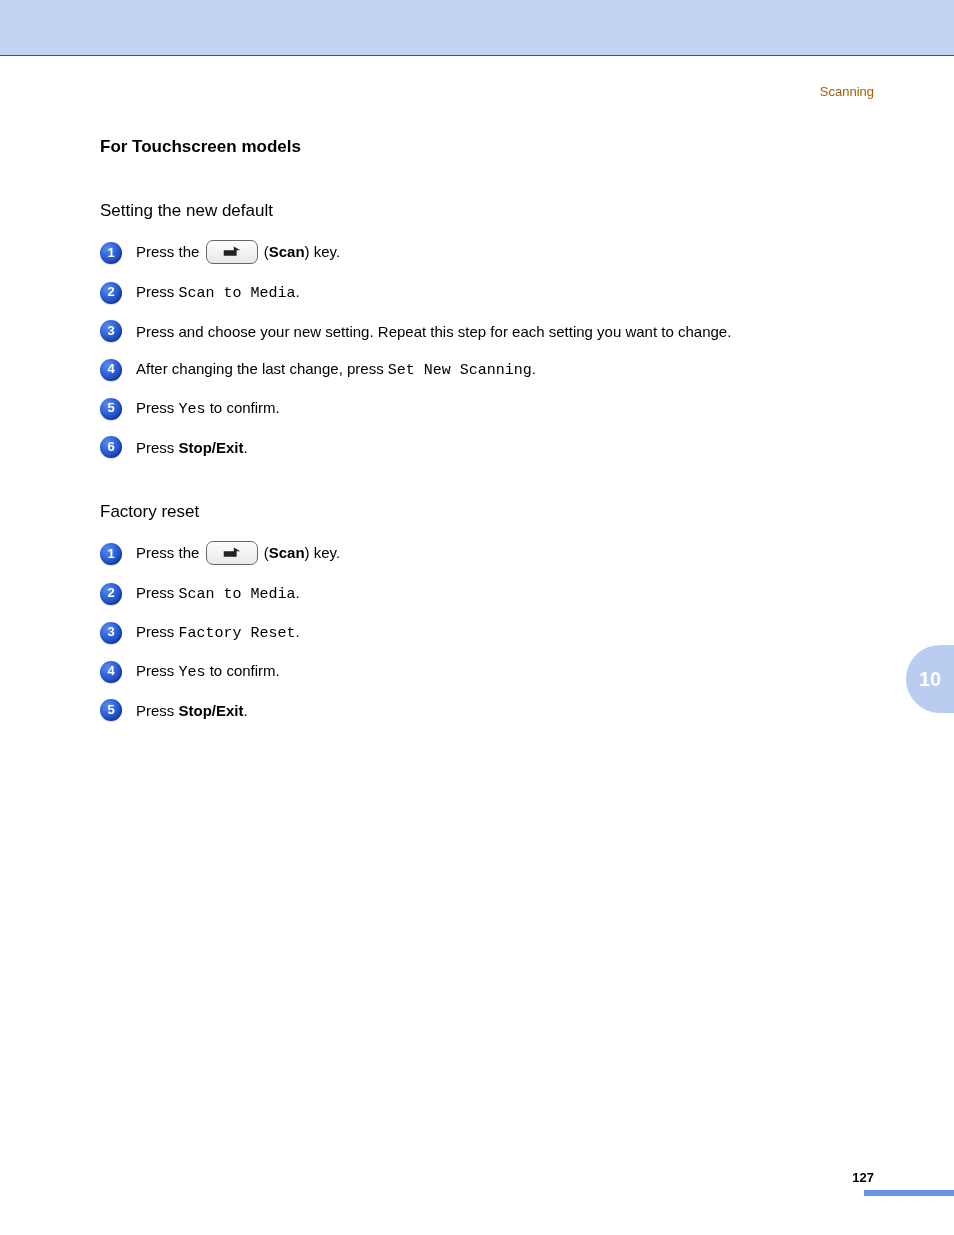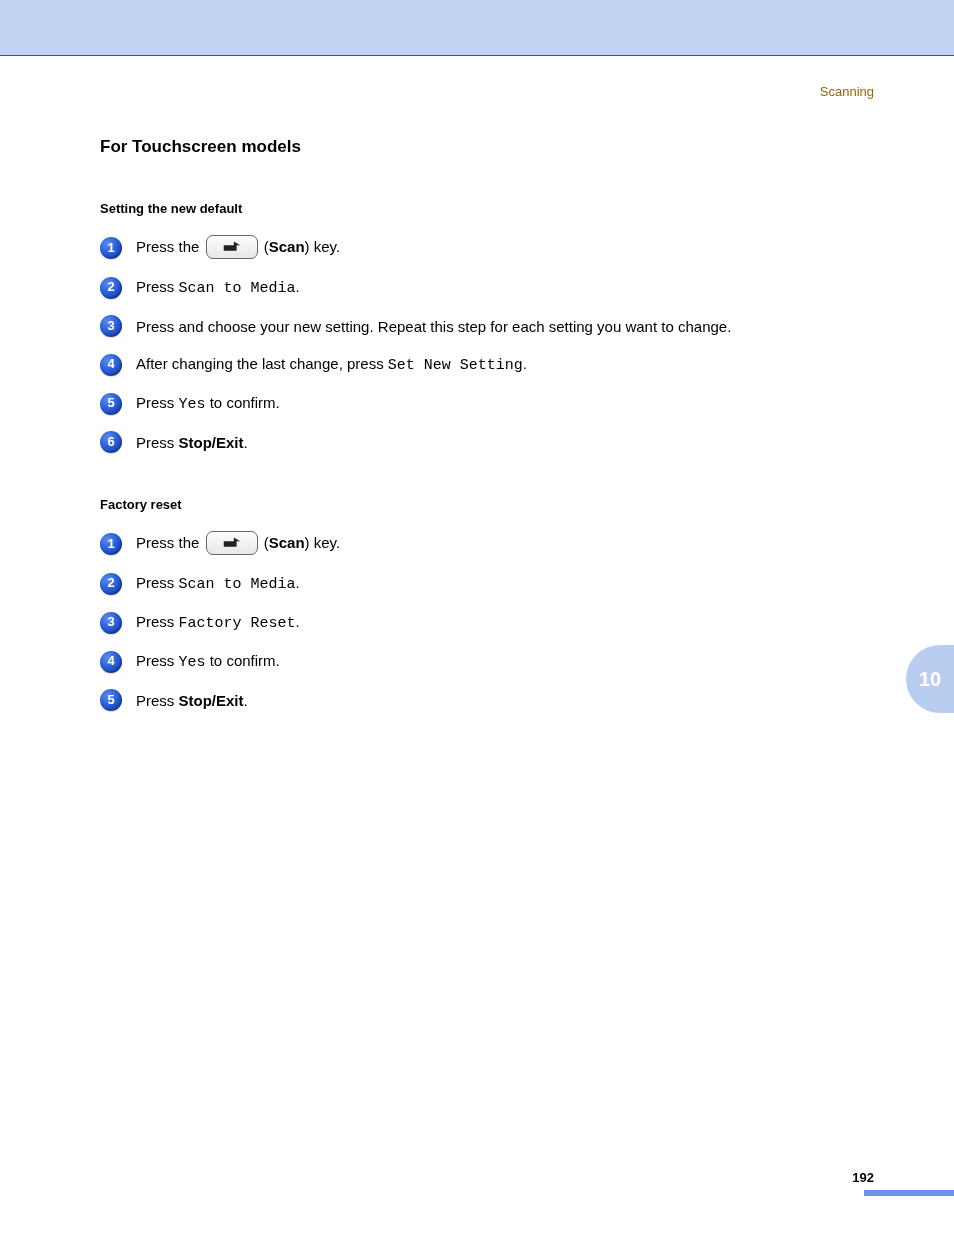--- a/index.html
+++ b/index.html
@@ -30,22 +30,22 @@
   }
   .content {
     padding: 38px 80px 0 100px;
   }
   .h-main {
     font-size: 17px;
     font-weight: bold;
     margin-bottom: 28px;
   }
   .h-sub {
-    font-size: 13px;
-    font-weight: bold;
+    font-size: 17px;
+    font-weight: normal;
     margin-bottom: 20px;
     margin-top: 44px;
   }
   .step {
     display: flex;
     align-items: center;
     gap: 14px;
     margin-bottom: 16px;
     line-height: 1.4;
   }
@@ -144,21 +144,21 @@
   </div>
 
   <div class="step">
     <span class="bullet">3</span>
     <span class="step-body">Press and choose your new setting. Repeat this step for each setting you want to change.</span>
   </div>
 
   <div class="step">
     <span class="bullet">4</span>
     <span class="step-body">
-      <span>After changing the last change, press </span><span class="mono">Set New Setting</span><span>.</span>
+      <span>After changing the last change, press </span><span class="mono">Set New Scanning</span><span>.</span>
     </span>
   </div>
 
   <div class="step">
     <span class="bullet">5</span>
     <span class="step-body">
       <span>Press </span><span class="mono">Yes</span><span> to confirm.</span>
     </span>
   </div>
 
@@ -206,14 +206,14 @@
   <div class="step">
     <span class="bullet">5</span>
     <span class="step-body">
       <span>Press </span><b>Stop/Exit</b><span>.</span>
     </span>
   </div>
 
 </div>
 
 <div class="side-tab">10</div>
-<div class="footer">192</div>
+<div class="footer">127</div>
 <div class="footer-bar"></div>
 
 </body></html>

